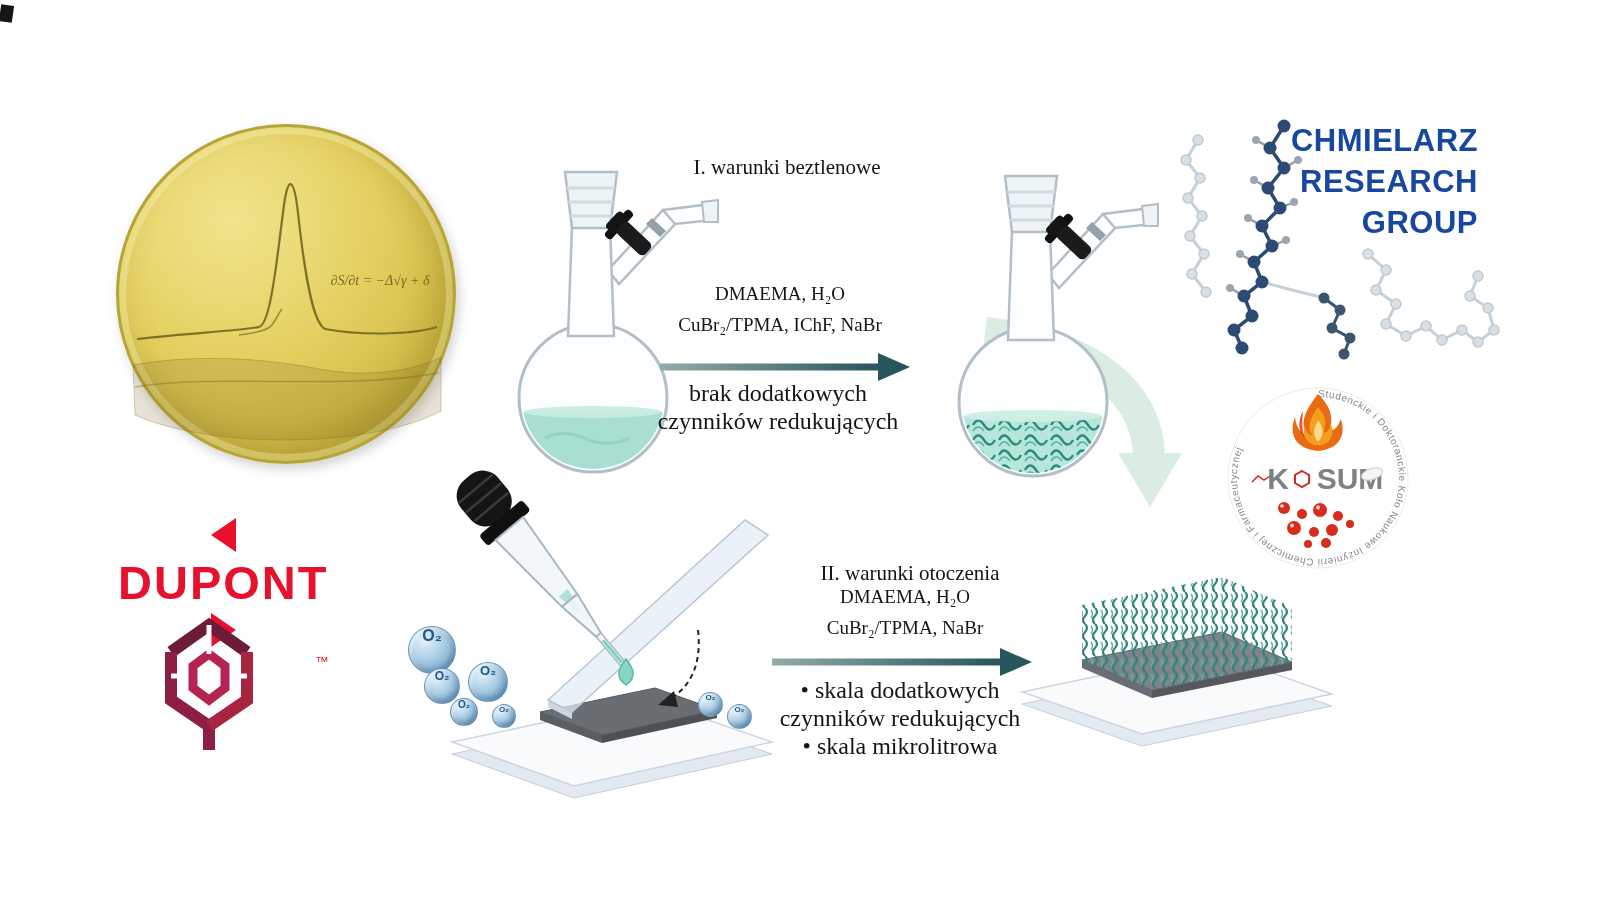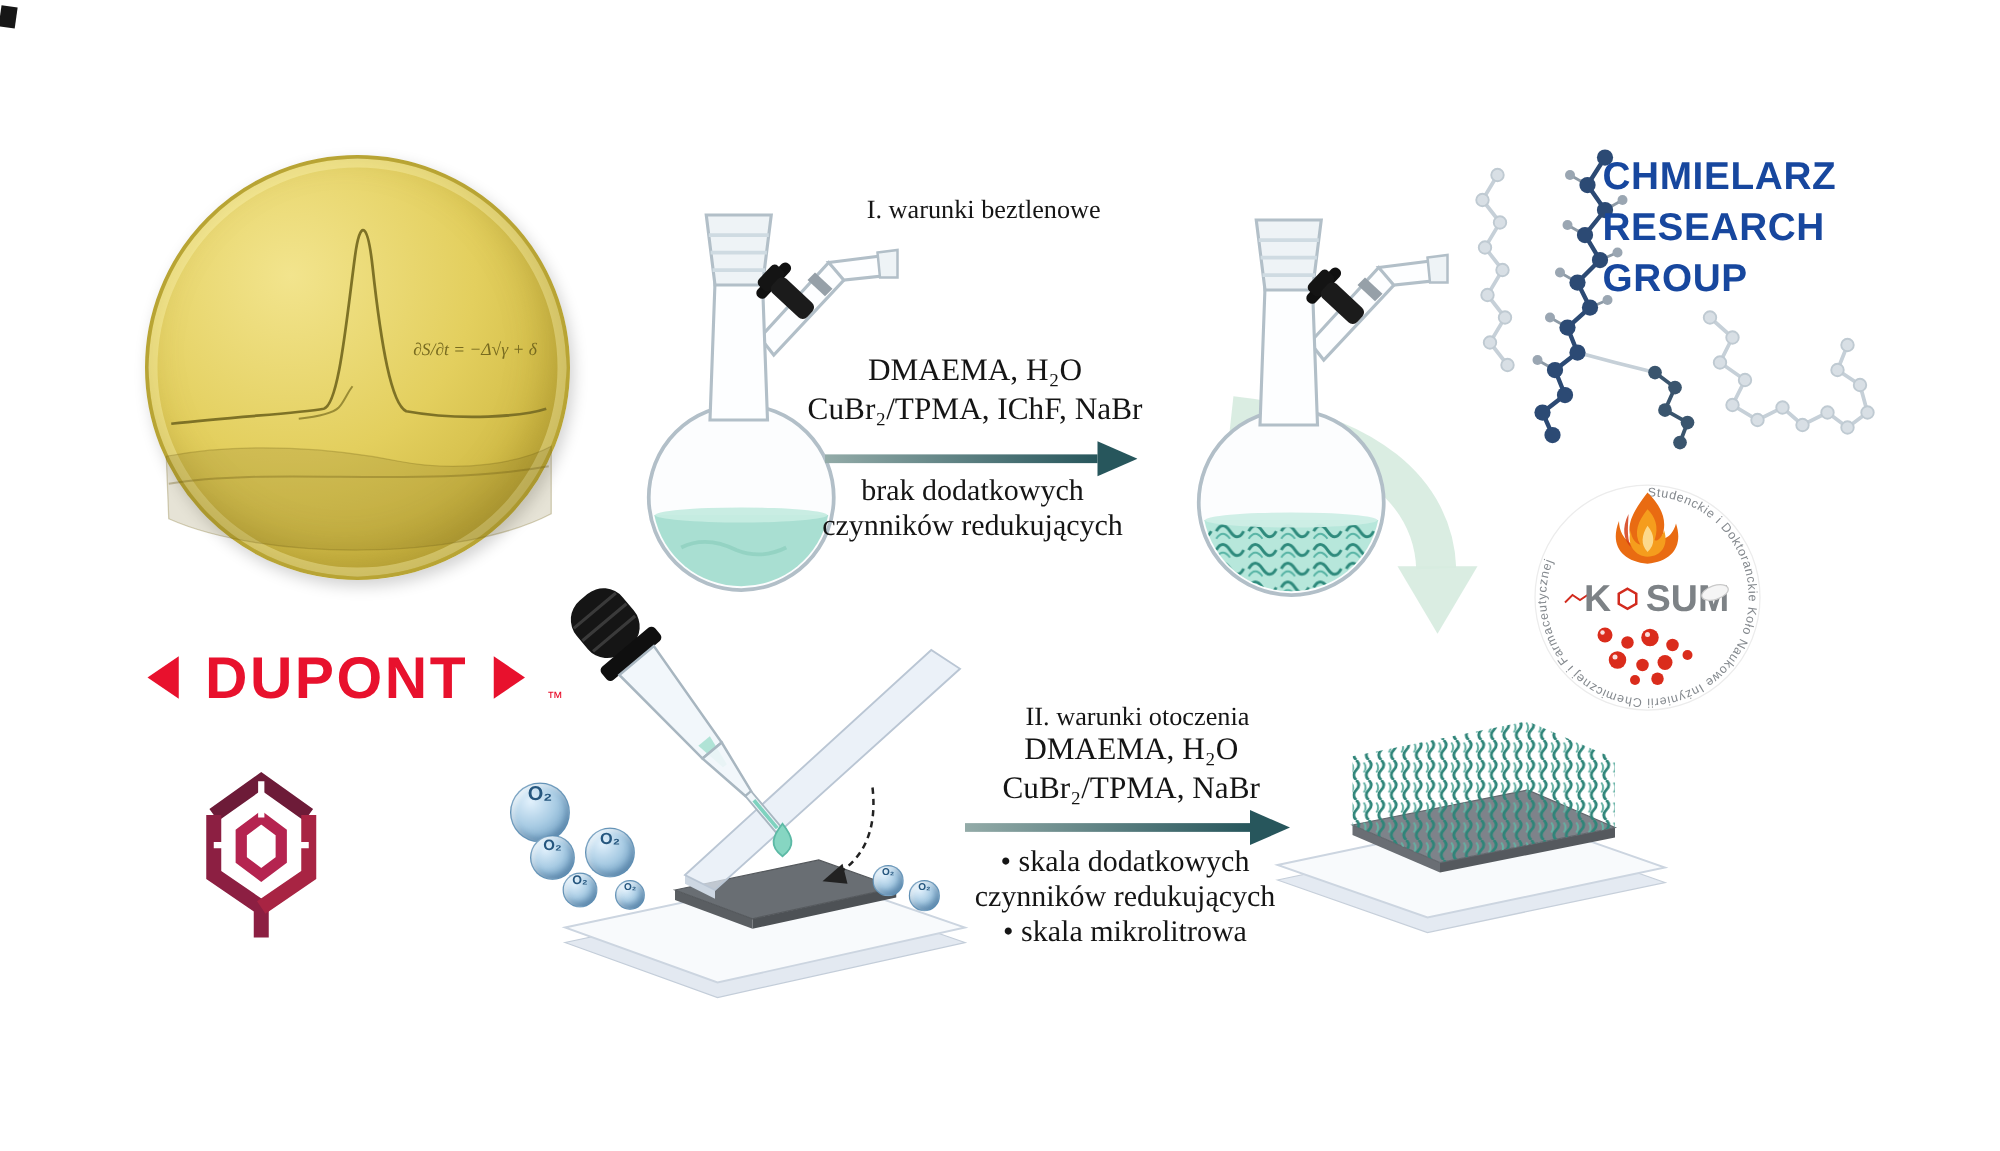--- a/index.html
+++ b/index.html
@@ -2,42 +2,42 @@
 <html><head>
 <meta charset="utf-8">
 <style>
   html,body{margin:0;padding:0;background:#fff;}
   .canvas{position:relative;width:1600px;height:921px;background:#fff;overflow:hidden;
           font-family:"Liberation Serif","DejaVu Serif",serif;}
   .abs{position:absolute;}
   .txt{position:absolute;text-align:center;color:#151515;line-height:1.15;}
   .serif{font-family:"Liberation Serif","DejaVu Serif",serif;}
   .title{font-size:21px;margin-top:33px;}
-  .reag{font-size:25px;}
+  .reag{font-size:19px;}
   .cond{font-size:24px;}
 
   
   .medal{position:absolute;left:116px;top:124px;width:334px;height:334px;border-radius:50%;
          background:radial-gradient(circle at 34% 28%, #f2e48d 0%, #e3cf5e 45%, #d2bc47 70%, #c2ac38 100%);
          border:3px solid #b8a434;
          box-shadow:inset 0 0 0 7px rgba(255,248,190,.35), inset -10px -14px 34px rgba(115,95,15,.35), 3px 5px 12px rgba(0,0,0,.18);}
   .medal-words{position:absolute;left:32px;top:112px;width:185px;text-align:center;
          font-family:"Liberation Sans","DejaVu Sans",sans-serif;font-weight:bold;font-size:28px;line-height:32px;
          letter-spacing:2px;color:#8f7e1a;
          text-shadow:0 1px 0 rgba(255,255,215,.65), 0 -1px 1px rgba(85,70,0,.45);}
   .medal-eq{position:absolute;left:196px;top:146px;width:130px;text-align:center;font-style:italic;
          font-size:14px;color:#786b20;}
 
   
-  .chm{position:absolute;left:1282px;top:120px;width:196px;text-align:left;
+  .chm{position:absolute;left:1282px;top:120px;width:196px;text-align:right;
        font-family:"Liberation Sans","DejaVu Sans",sans-serif;font-weight:bold;font-size:31px;line-height:41px;
        letter-spacing:.5px;color:#17479e;}
 
   
-  .dupont{position:absolute;left:118px;top:518px;display:flex;align-items:center;gap:21px;}
+  .dupont{position:absolute;left:118px;top:518px;display:flex;align-items:center;gap:7px;flex-direction:column;}
   .dupont-word{font-family:"Liberation Sans","DejaVu Sans",sans-serif;font-weight:800;font-size:47px;
        letter-spacing:2px;color:#e8112d;line-height:1;}
   .tri-l{width:0;height:0;border-top:17px solid transparent;border-bottom:17px solid transparent;border-right:25px solid #e8112d;}
   .tri-r{width:0;height:0;border-top:17px solid transparent;border-bottom:17px solid transparent;border-left:25px solid #e8112d;}
   .dupont-tm{font-family:"Liberation Sans","DejaVu Sans",sans-serif;font-size:13px;color:#e8112d;align-self:flex-end;margin-left:-4px;}
 
   
   .ichf-word{position:absolute;left:266px;top:652px;font-family:"Liberation Sans","DejaVu Sans",sans-serif;
        font-weight:bold;font-size:47px;letter-spacing:1px;color:#3f3f3f;}
 

